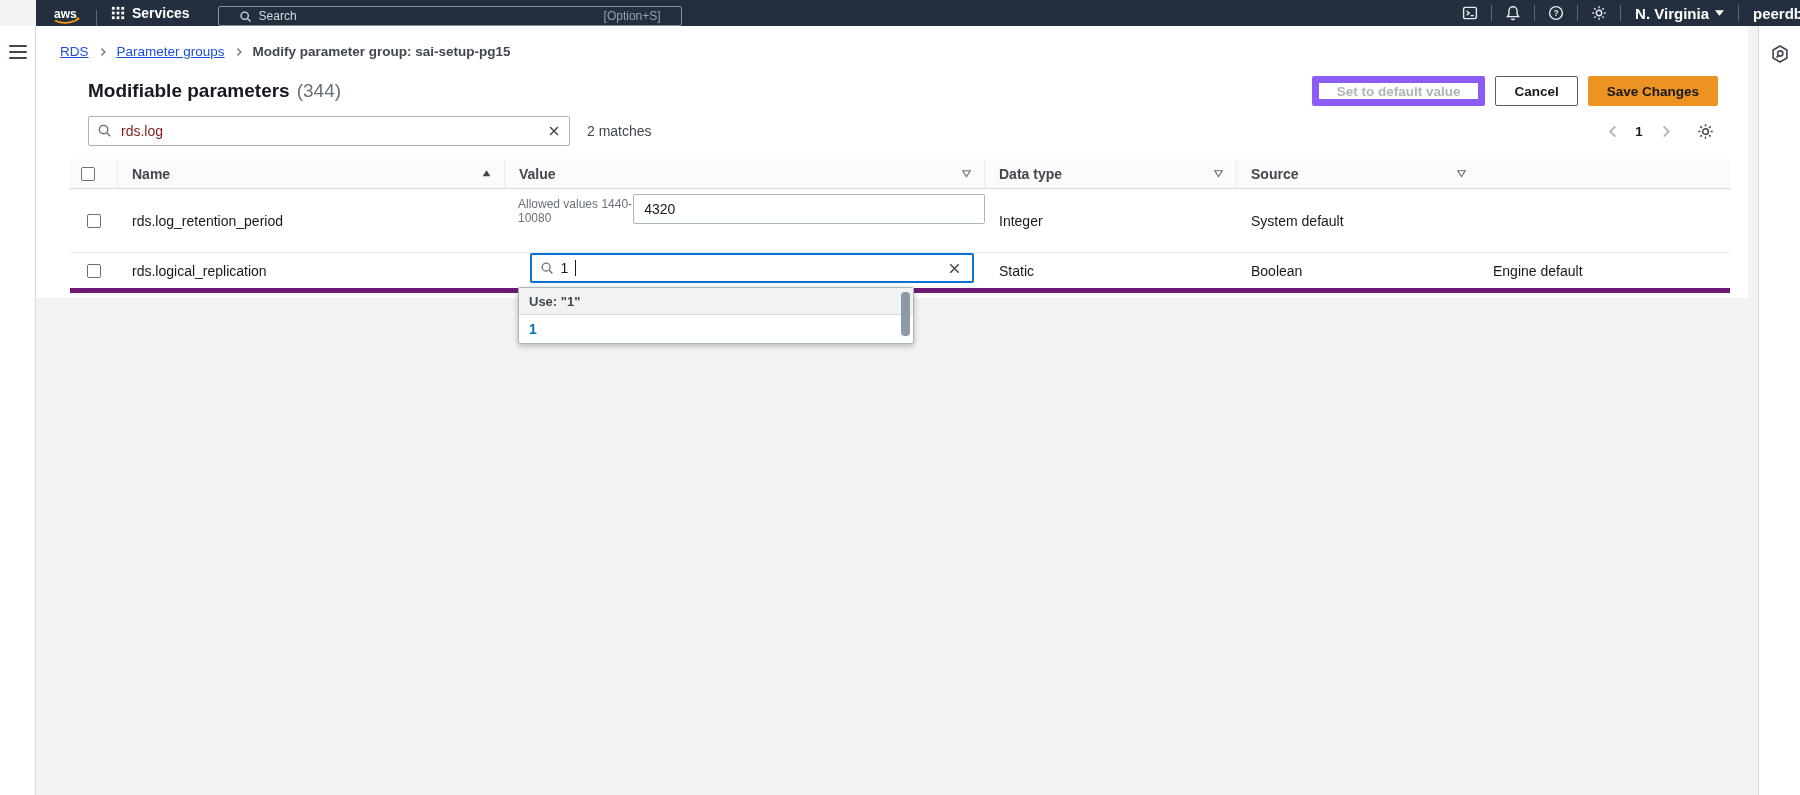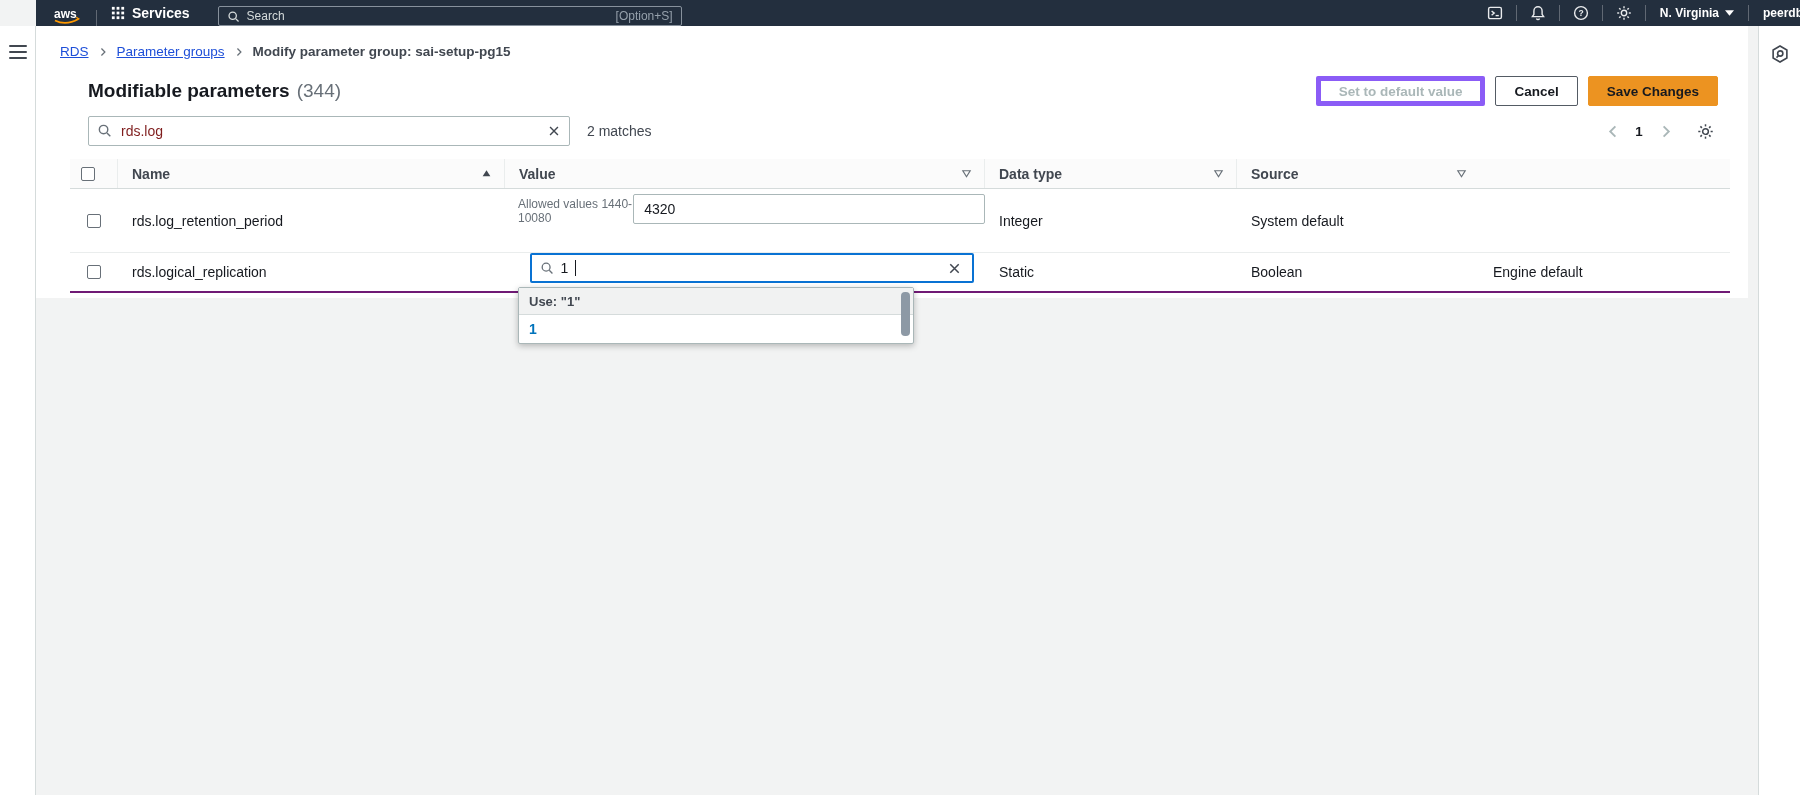--- a/index.html
+++ b/index.html
@@ -14,27 +14,27 @@
   
   .topnav {
     position:absolute; top:0; left:0; width:1800px; height:26px; background:#232f3e;
     display:flex; align-items:flex-end; color:#fff; z-index:60;margin-left:36px;
   }
   .nav-divider { width:1px; height:16px; background:rgba(255,255,255,.28); }
   .aws-logo { margin:0 14px 0 16px; }
   .services-btn { display:flex; align-items:center; gap:7px; color:#fff; font-size:14px; font-weight:700; padding:0 14px; height:26px; }
   .nav-search {
     margin-left:14px; width:464px; height:20px; border:1px solid #87919c; border-radius:2px;
-    display:flex; align-items:center; padding:0 8px; gap:7px; background:#232f3e; cursor:text;
+    display:flex; align-items:center; padding:0 20px; gap:7px; background:#232f3e; cursor:text;
   }
   .nav-search .ph { color:#d5dbdb; font-size:12px; }
   .nav-search .shortcut { margin-left:auto; color:#95a0ab; font-size:12px; }
   .nav-right { margin-left:auto; display:flex; align-items:center; height:26px; }
   .nav-icon-btn { color:#e9ebed; padding:0 13px; height:26px; display:flex; align-items:center; }
-  .nav-menu-btn { color:#fff; font-size:12px; font-weight:700; display:flex; align-items:center; gap:6px; padding:0 14px; height:26px; }
+  .nav-menu-btn { color:#fff; font-size:15px; font-weight:700; display:flex; align-items:center; gap:6px; padding:0 14px; height:26px; }
   .nav-right .nav-menu-btn:last-child { padding-right:18px; }
 
   
   .left-rail {
     position:absolute; top:26px; left:0; bottom:0; width:36px; background:#fff;
     border-right:1px solid #d5dbdb; z-index:40;
   }
   .hamburger { margin:17px 0 0 9px; width:18px; display:flex; flex-direction:column; gap:4px; padding:2px 0; }
   .hamburger span { display:block; height:2px; background:#414750; border-radius:1px; }
   .right-rail {
@@ -48,21 +48,21 @@
 
   .breadcrumb { display:flex; align-items:center; gap:9px; padding:18px 0 0 24px; font-size:13.5px; }
   .breadcrumb a { color:#1d4ed8; text-decoration:underline; cursor:pointer; }
   .crumb-current { color:#414750; font-weight:700; }
 
   .title-row { margin:17px 30px 0 52px; display:flex; align-items:center; }
   .page-title { font-size:19px; font-weight:700; color:#16191f; }
   .page-count { font-size:19px; color:#687078; margin-left:7px; font-weight:400; }
   .title-actions { margin-left:auto; display:flex; gap:10px; }
   .btn { height:30px; border-radius:2px; font-size:13.5px; font-weight:700; padding:0 18px; }
-  .btn-disabled { background:#fff; border:5px solid #8b5cf6; color:#aab7b8; cursor:not-allowed; }
+  .btn-disabled { background:#fff; border:7px solid #8b5cf6; color:#aab7b8; cursor:not-allowed; }
   .btn-normal { background:#fff; border:1px solid #545b64; color:#16191f; }
   .btn-primary { background:#ec9321; border:1px solid #ec9321; color:#16191f; }
 
   .filter-row { margin:10px 30px 0 52px; display:flex; align-items:center; height:30px; }
   .text-filter { position:relative; width:482px; height:30px; }
   .text-filter input {
     width:100%; height:30px; border:1px solid #aab7b8; border-radius:2px; padding:0 34px 0 32px;
     font-size:14px; color:#7f1d1d; font-family:inherit; outline:none; background:#fff;
   }
   .text-filter .mag { position:absolute; left:9px; top:7px; color:#687078; pointer-events:none; }
@@ -74,21 +74,21 @@
   .prefs-btn { margin-left:14px; width:26px; height:26px; display:flex; align-items:center; justify-content:center; color:#414750; }
 
   
   .param-table { margin:13px 18px 0 34px; width:1660px; }
   .tr { display:grid; grid-template-columns:48px 387px 480px 252px 242px 1fr; }
   .thead { height:30px; background:#fbfbfb; border-bottom:1px solid #d5dbdb; }
   .th { display:flex; align-items:center; font-weight:700; color:#414750; padding:0 12px 0 14px; }
   .th .hicon { margin-left:auto; display:flex; }
   .th-sep { border-right:1px solid #eaeded; }
   .row1 { height:64px; border-bottom:1px solid #eaeded; }
-  .row2 { height:40px; border-bottom:2px solid #701a75; }
+  .row2 { height:40px; border-bottom:5px solid #701a75; }
   .td { display:flex; align-items:center; padding-left:14px; color:#16191f; }
   .td-check { justify-content:center; padding-left:0; }
   .checkbox { width:14px; height:14px; border:1.5px solid #687078; border-radius:2px; background:#fff; cursor:pointer; }
   .td-value { flex-direction:row; align-items:flex-start; justify-content:flex-start; padding-left:13px; position:relative; }
   .hint { margin-top:8px; font-size:12px; color:#687078; }
   .value-input {
     margin-top:5px; width:444px; height:30px; border:1px solid #aab7b8; border-radius:2px;
     padding:0 10px; font-size:14px; font-family:inherit; color:#16191f; outline:none;
   }
 

